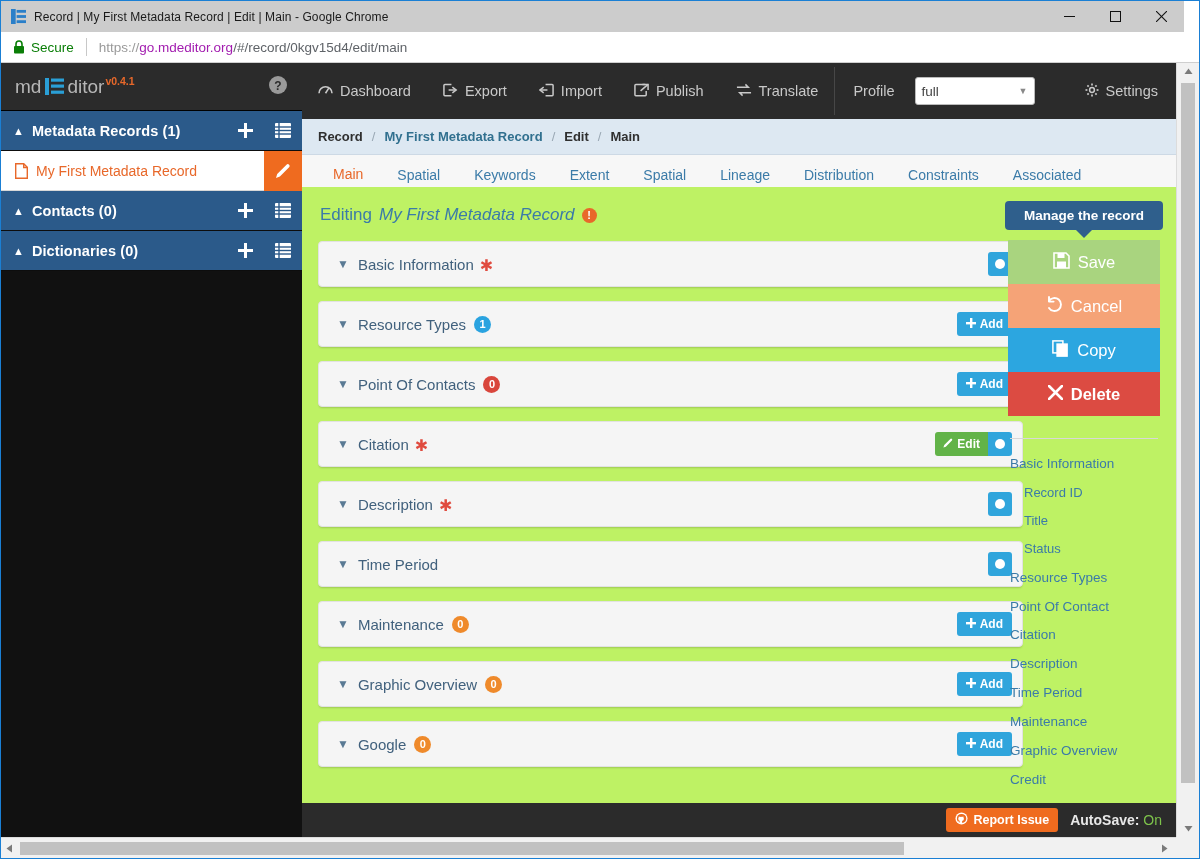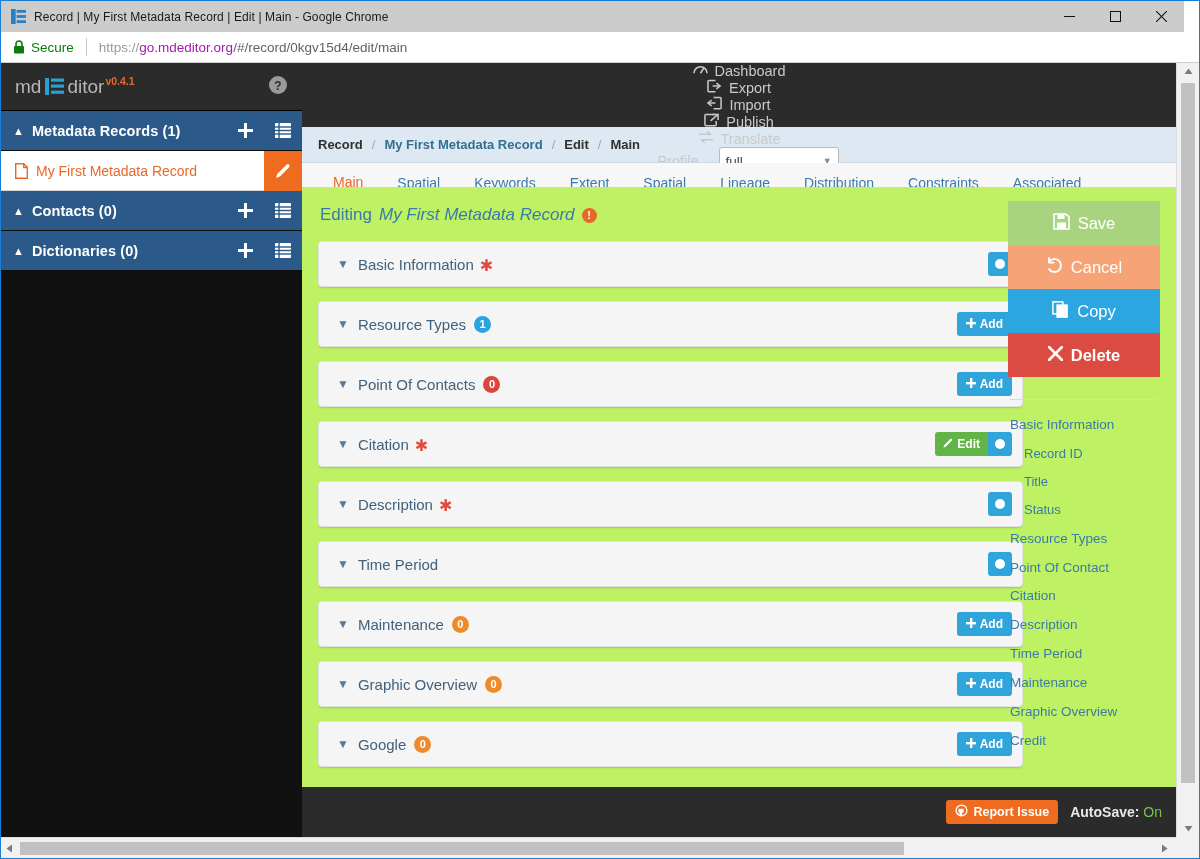--- a/index.html
+++ b/index.html
@@ -103,22 +103,22 @@
     margin-left: auto; width: 38px; height: 40px; background: #ef6b1f;
     display: flex; align-items: center; justify-content: center; color: #fff;
   }
 
   
   .main {
     position: absolute; left: 301px; right: 23px; top: 0; bottom: 0;
     background: #ffffff;
   }
   .topnav {
-    height: 64px; background: #2b2b2b; display: flex; align-items: center;
-    color: #c9c9c9; font-size: 14.5px; flex-direction: column;
+    height: 56px; background: #2b2b2b; display: flex; align-items: center;
+    color: #c9c9c9; font-size: 14.5px;
   }
   .topnav-item {
     display: flex; align-items: center; gap: 7px; padding: 0 16px; height: 48px;
     color: #c9c9c9;
   }
   .topnav-sep { width: 1px; height: 48px; background: #474747; }
   .topnav .profile-wrap {
     display: flex; align-items: center; gap: 20px; padding-left: 18px;
   }
   .profile-label { color: #c9c9c9; font-size: 14.5px; }
@@ -234,21 +234,21 @@
   .rail-btn.delete { background: #dc4b42; font-weight: bold; }
   .rail-divider { height: 1px; background: #d8d8d8; margin: 22px 2px 12px 2px; }
   .rail-nav { display: flex; flex-direction: column; gap: 2px; }
   .rail-link {
     font-size: 13.5px; color: #3b7ba8; padding: 6px 2px; line-height: 1.1;
   }
   .rail-link.sub { padding-left: 16px; font-size: 13px; }
 
   
   .footer {
-    position: absolute; left: 301px; right: 23px; bottom: 0; height: 50px;
+    position: absolute; left: 301px; right: 23px; bottom: 0; height: 34px;
     background: #2b2b2b; display: flex; align-items: center;
     justify-content: flex-end; padding-right: 14px; gap: 12px;
   }
   .report-btn {
     background: #ef6b1f; color: #fff; font-size: 12.5px; font-weight: bold;
     border-radius: 3px; padding: 4px 9px; display: flex; align-items: center;
     gap: 5px;
   }
   .autosave { color: #e8e8e8; font-size: 14px; font-weight: bold; }
   .autosave .on { color: #7dc24b; font-weight: normal; }
@@ -682,20 +682,21 @@
                       <rect x="4" y="0" width="2.4" height="10" fill="#fff"></rect>
                       <rect x="0" y="4" width="10" height="2.4" fill="#fff"></rect>
                     </svg>
                 </span>
                 <span>Add</span>
               </div>
             </div>
           </div>
 
           <div class="rail">
+            <div class="tooltip">Manage the record</div>
             <div class="rail-btns">
               <div class="rail-btn save">
                 <span>
                   <svg width="17" height="17" viewBox="0 0 17 17">
                     <path d="M1 1 h12 l3 3 v12 h-15 z" fill="none" stroke="#fff" stroke-width="1.6"></path>
                     <rect x="4.5" y="1" width="7" height="5" fill="#fff"></rect>
                     <rect x="4" y="9.5" width="9" height="6.5" fill="#fff"></rect>
                   </svg>
                 </span>
                 <span>Save</span>

